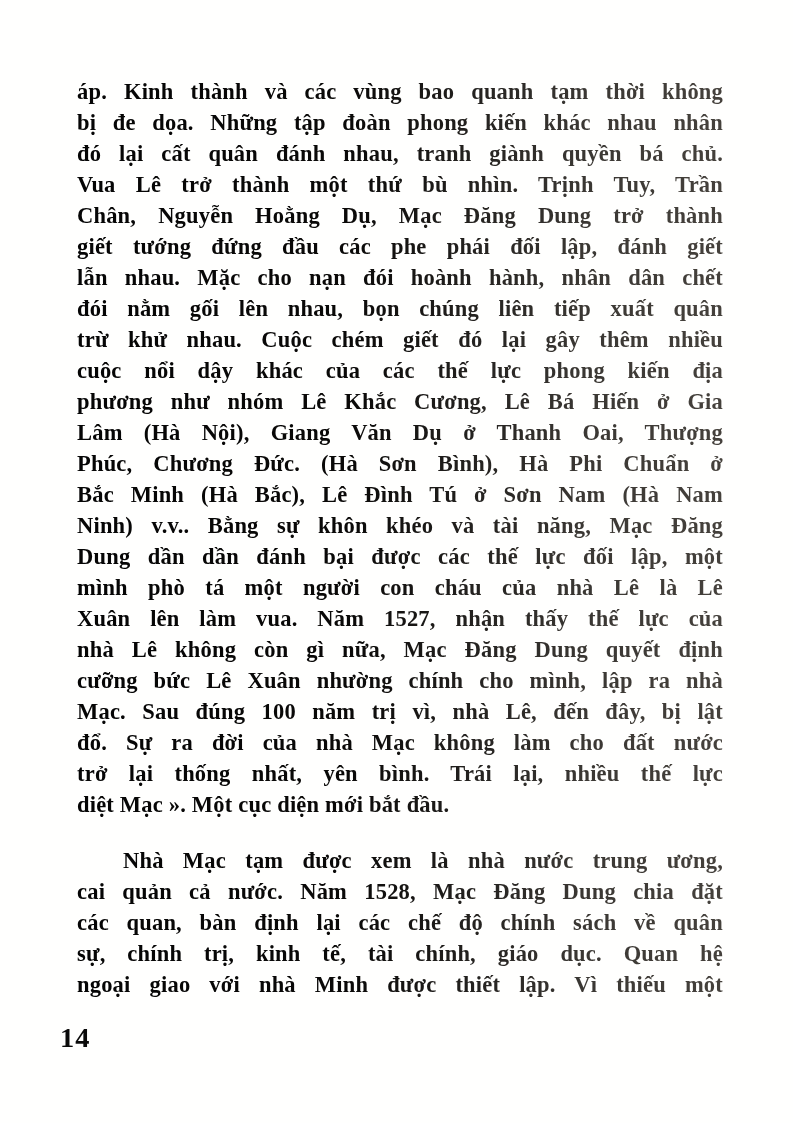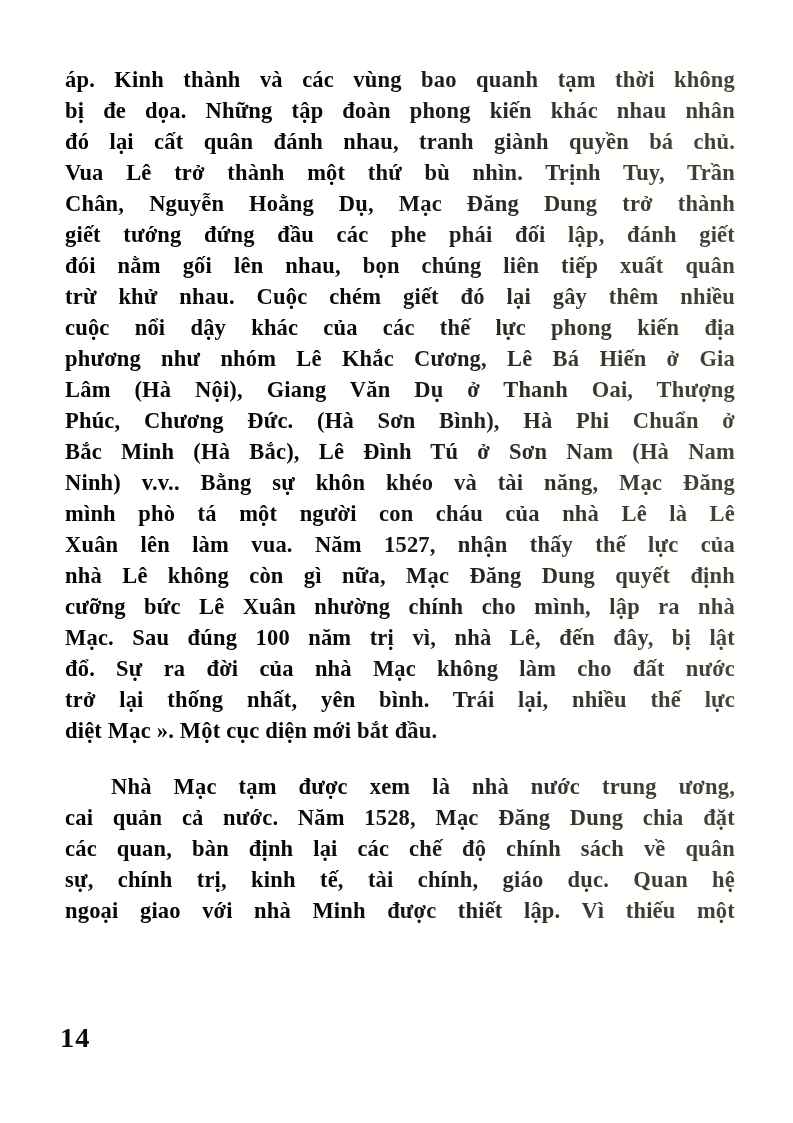--- a/index.html
+++ b/index.html
@@ -17,21 +17,21 @@
     background: #fffffe;
     font-family: "Liberation Serif", "DejaVu Serif", serif;
   }
   .text-block {
     position: absolute;
     left: 61px;
     top: 60px;
     width: 678px;
   }
   .paragraph {
-    margin: 4px;
+    margin: 16px;
     padding: 0;
   }
   .paragraph + .paragraph {
     margin-top: 25px;
   }
   .line {
     font-size: 22.5px;
     line-height: 31px;
     font-weight: 700;
     color: #161514;
@@ -74,28 +74,30 @@
 <div class="page">
   <div class="text-block">
 
     <div class="paragraph">
       <div class="line">áp. Kinh thành và các vùng bao quanh tạm thời không</div>
       <div class="line">bị đe dọa. Những tập đoàn phong kiến khác nhau nhân</div>
       <div class="line">đó lại cất quân đánh nhau, tranh giành quyền bá chủ.</div>
       <div class="line">Vua Lê trở thành một thứ bù nhìn. Trịnh Tuy, Trần</div>
       <div class="line">Chân, Nguyễn Hoằng Dụ, Mạc Đăng Dung trở thành</div>
       <div class="line">giết tướng đứng đầu các phe phái đối lập, đánh giết</div>
+      <div class="line">lẫn nhau. Mặc cho nạn đói hoành hành, nhân dân chết</div>
       <div class="line">đói nằm gối lên nhau, bọn chúng liên tiếp xuất quân</div>
       <div class="line">trừ khử nhau. Cuộc chém giết đó lại gây thêm nhiều</div>
       <div class="line">cuộc nổi dậy khác của các thế lực phong kiến địa</div>
       <div class="line">phương như nhóm Lê Khắc Cương, Lê Bá Hiến ở Gia</div>
       <div class="line">Lâm (Hà Nội), Giang Văn Dụ ở Thanh Oai, Thượng</div>
       <div class="line">Phúc, Chương Đức. (Hà Sơn Bình), Hà Phi Chuẩn ở</div>
       <div class="line">Bắc Minh (Hà Bắc), Lê Đình Tú ở Sơn Nam (Hà Nam</div>
       <div class="line">Ninh) v.v.. Bằng sự khôn khéo và tài năng, Mạc Đăng</div>
+      <div class="line">Dung dần dần đánh bại được các thế lực đối lập, một</div>
       <div class="line">mình phò tá một người con cháu của nhà Lê là Lê</div>
       <div class="line">Xuân lên làm vua. Năm 1527, nhận thấy thế lực của</div>
       <div class="line">nhà Lê không còn gì nữa, Mạc Đăng Dung quyết định</div>
       <div class="line">cưỡng bức Lê Xuân nhường chính cho mình, lập ra nhà</div>
       <div class="line">Mạc. Sau đúng 100 năm trị vì, nhà Lê, đến đây, bị lật</div>
       <div class="line">đổ. Sự ra đời của nhà Mạc không làm cho đất nước</div>
       <div class="line">trở lại thống nhất, yên bình. Trái lại, nhiều thế lực</div>
       <div class="line para-end">diệt Mạc ». Một cục diện mới bắt đầu.</div>
     </div>
 

